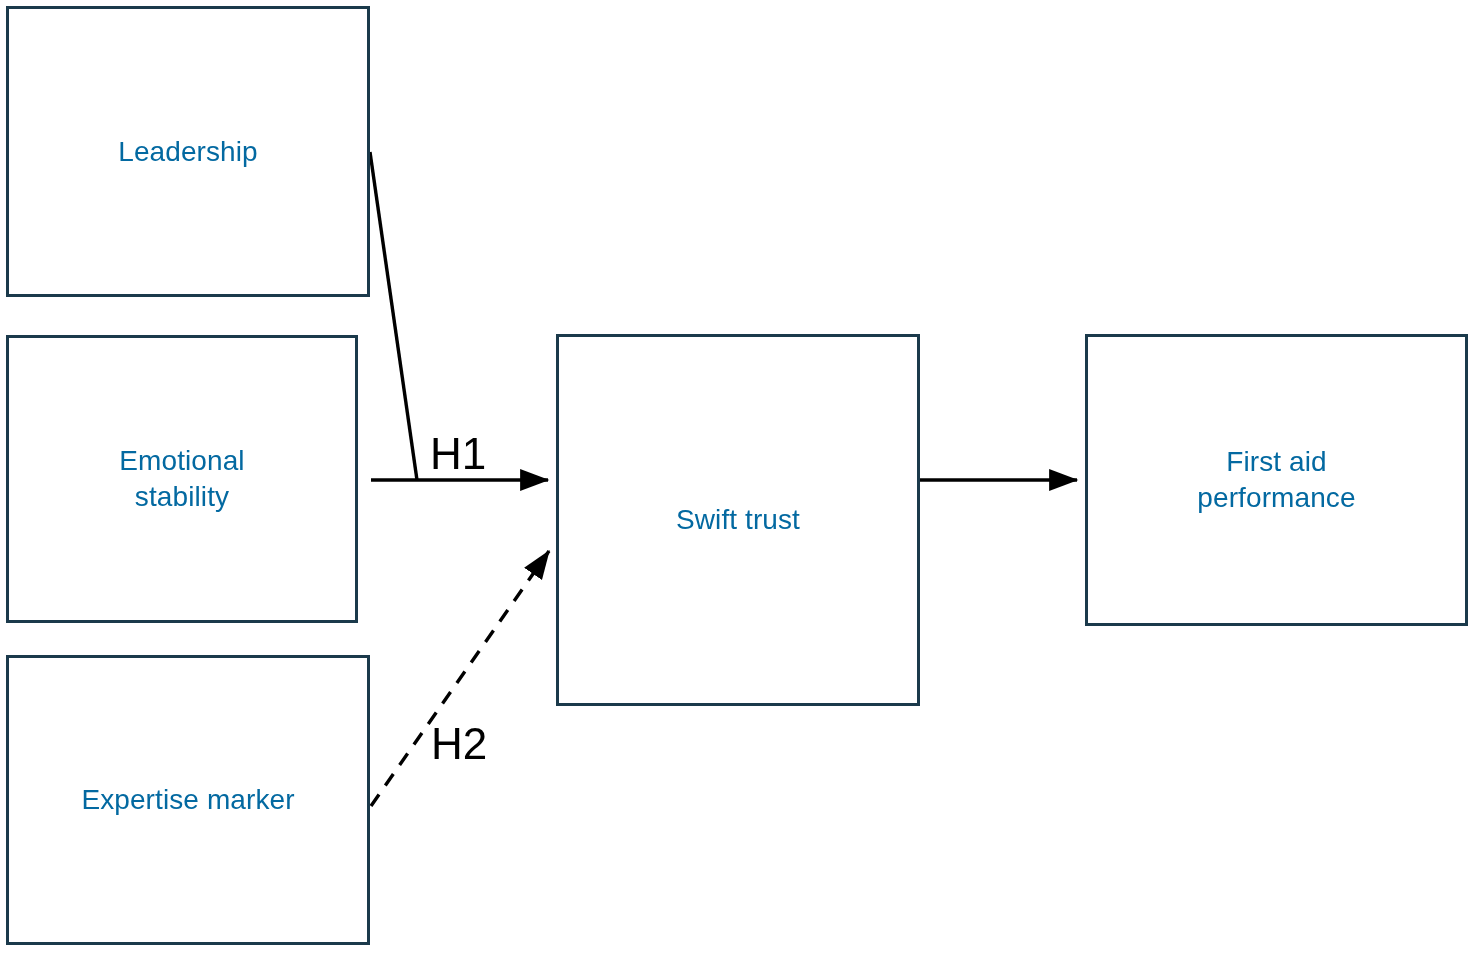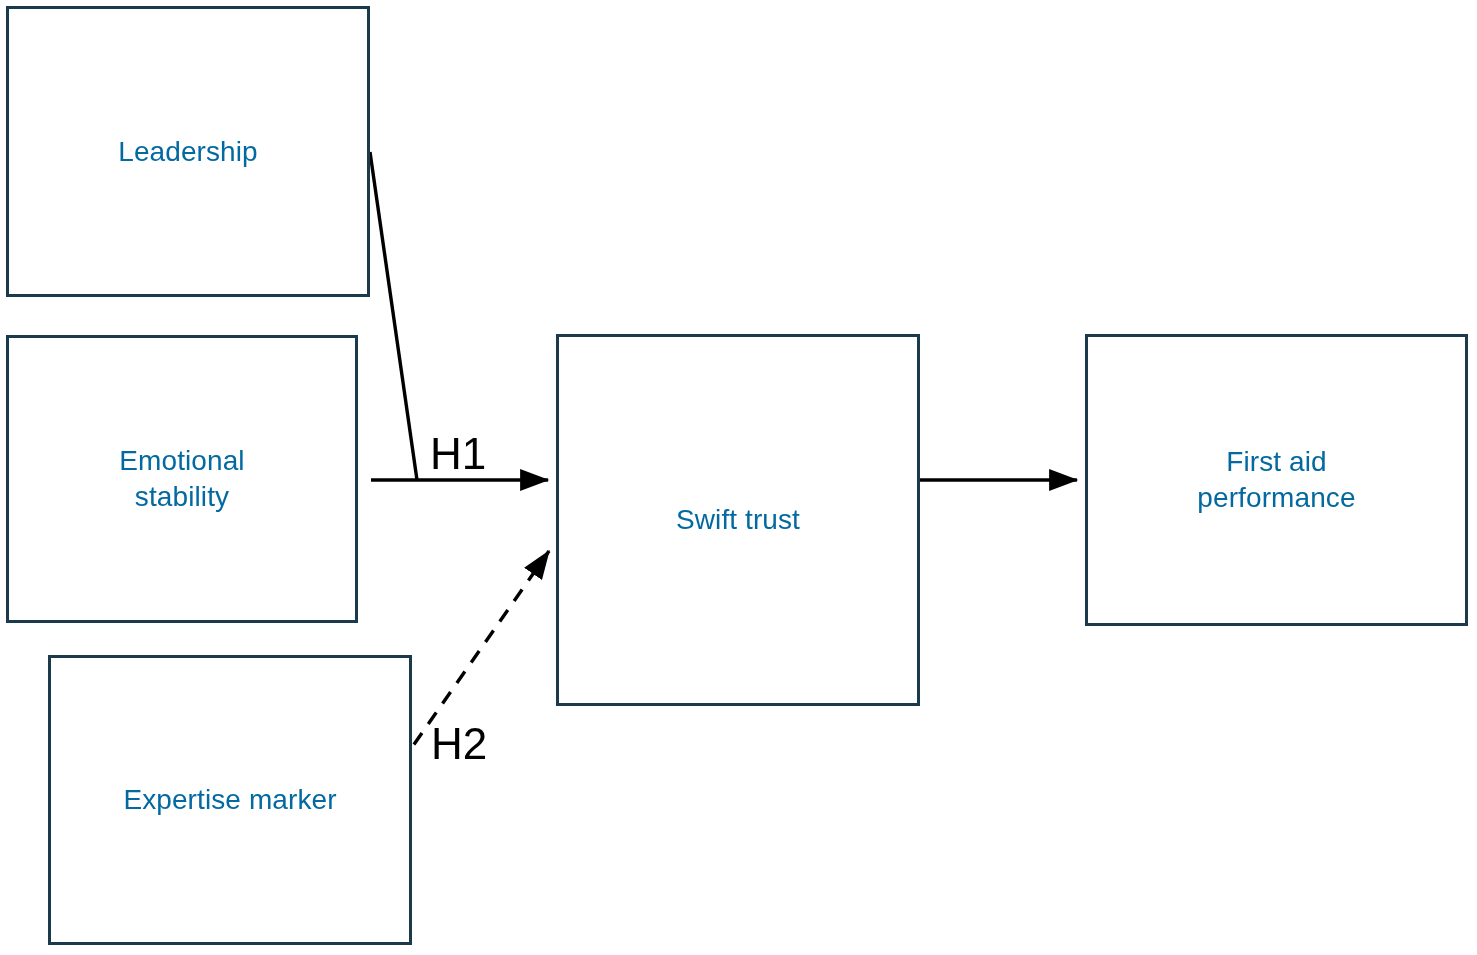--- a/index.html
+++ b/index.html
@@ -32,21 +32,21 @@
     color: #0369a1;
     font-family: "Liberation Sans", sans-serif;
     font-size: 28px;
     line-height: 1.28;
     text-align: center;
     white-space: pre-line;
     letter-spacing: 0.1px;
   }
   #node-leadership   { left: 6px;    top: 6px;   width: 364px; height: 291px; }
   #node-emotional    { left: 6px;    top: 335px; width: 352px; height: 288px; }
-  #node-expertise    { left: 6px;    top: 655px; width: 364px; height: 290px; margin-left: 42px; }
+  #node-expertise    { left: 6px;    top: 655px; width: 364px; height: 290px; }
   #node-swift-trust  { left: 556px;  top: 334px; width: 364px; height: 372px; }
   #node-first-aid    { left: 1085px; top: 334px; width: 383px; height: 292px; }
 
   #edges {
     position: absolute;
     left: 0;
     top: 0;
     width: 1477px;
     height: 955px;
     z-index: 2;

